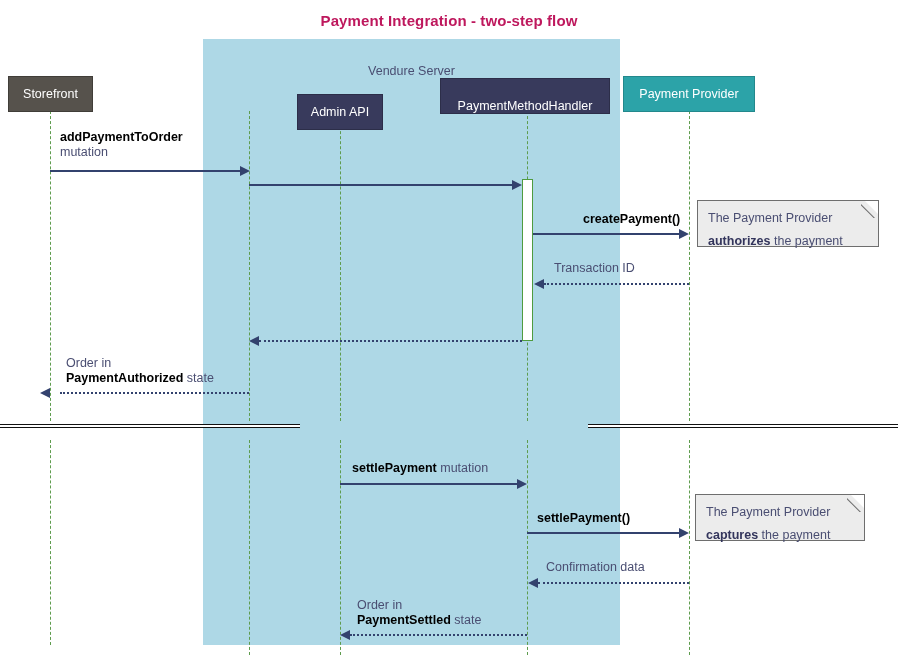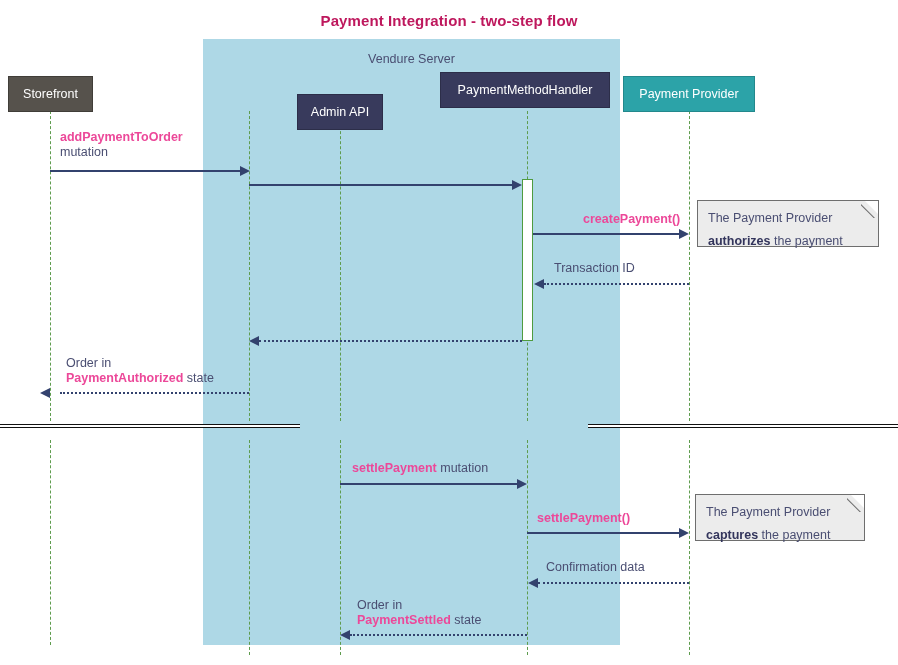--- a/index.html
+++ b/index.html
@@ -92,21 +92,21 @@
     border-bottom: 5px solid transparent;
     border-right: 10px solid #33426e;
   }
   .msg-label {
     position: absolute;
     font-size: 12.5px;
     color: #4a4e72;
     line-height: 15px;
     white-space: nowrap;
   }
-  .msg-label b { color: #ec4899; font-weight: bold; }
+  .msg-label b { color: #000000; font-weight: bold; }
   .msg-label .ln { display: block; }
   
   .note {
     position: absolute;
     box-sizing: border-box;
     background: #ececec;
     border: 1px solid #6e6e6e;
     font-size: 12.5px;
     color: #4a4e72;
     line-height: 23px;
@@ -164,21 +164,21 @@
   }
 </style>
 </head>
 <body>
 
 <div id="diagram-root">
 
   <div class="title">Payment Integration - two-step flow</div>
 
   <div class="group-box" style="left:203px; top:39px; width:417px; height:606px;"></div>
-  <div class="group-label" style="left:203px; top:52px; width:417px;">Vendure Server</div>
+  <div class="group-label" style="left:203px; top:64px; width:417px;">Vendure Server</div>
 
   <div class="lifeline" style="left:50px; top:111px; height:310px;"></div>
   <div class="lifeline" style="left:50px; top:440px; height:205px;"></div>
 
   <div class="lifeline" style="left:249px; top:111px; height:310px;"></div>
   <div class="lifeline" style="left:249px; top:440px; height:215px;"></div>
 
   <div class="lifeline" style="left:340px; top:111px; height:310px;"></div>
   <div class="lifeline" style="left:340px; top:440px; height:215px;"></div>
 
@@ -192,21 +192,21 @@
 
   <div class="participant p-grey" style="left:8px; top:76px; width:85px; height:36px;">
     <span>Storefront</span>
   </div>
 
 
   <div class="participant p-dark" style="left:297px; top:76px; width:86px; height:36px;margin-top:18px;">
     <span>Admin API</span>
   </div>
 
-  <div class="participant p-dark" style="left:440px; top:72px; width:170px; height:36px;">
+  <div class="participant p-dark" style="left:440px; top:78px; width:170px; height:36px;align-items:flex-end;">
     <span>PaymentMethodHandler</span>
   </div>
 
   <div class="participant p-teal" style="left:623px; top:76px; width:132px; height:36px;">
     <span>Payment Provider</span>
   </div>
 
   <div class="msg-label" style="left:60px; top:130px;">
     <span class="ln"><b>addPaymentToOrder</b></span>
     <span class="ln">mutation</span>

